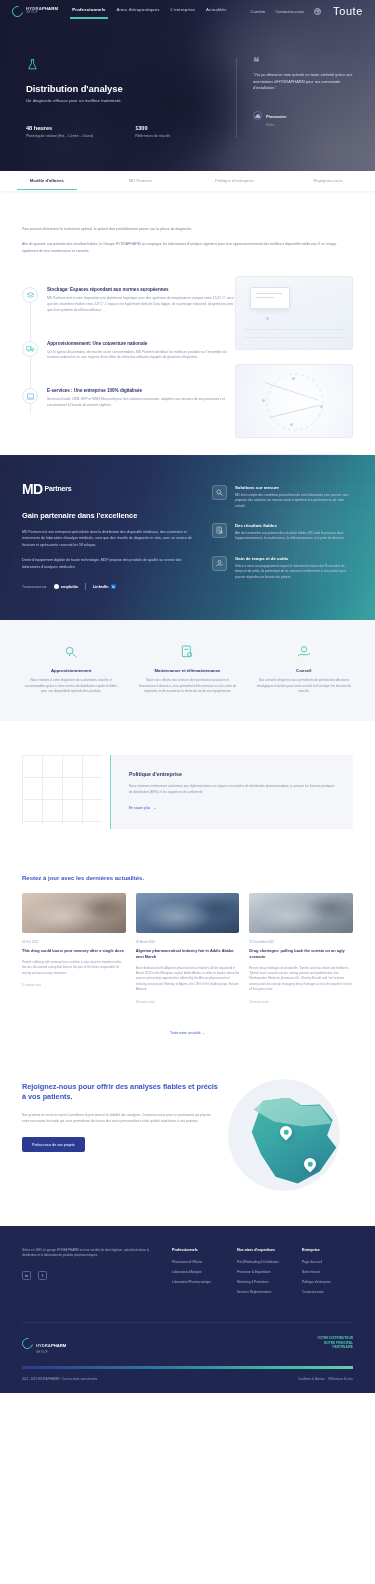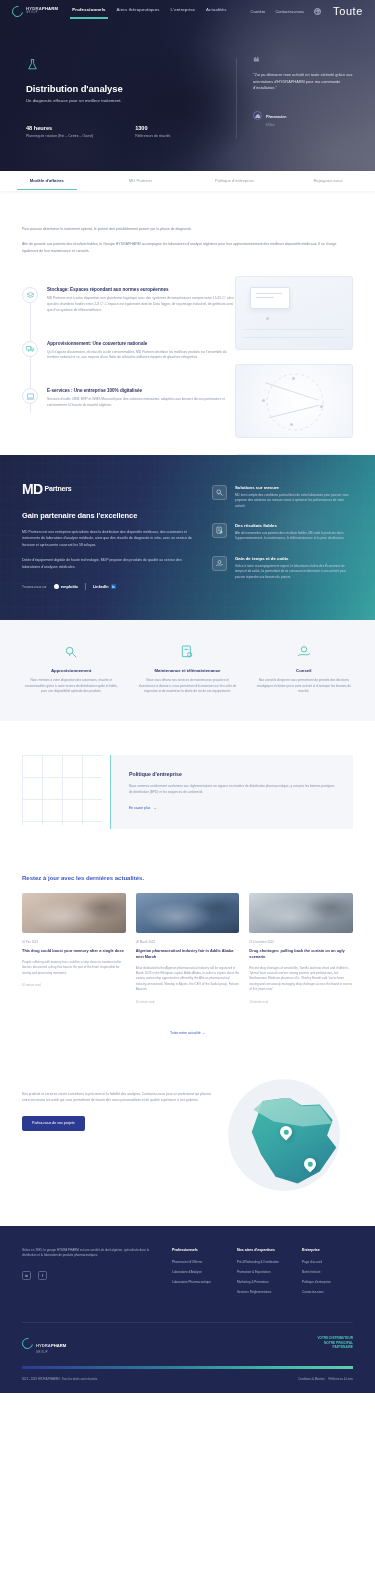--- a/index.html
+++ b/index.html
@@ -498,20 +498,21 @@
       <div class="card-r">10 minute read</div>
     </article>
   </div>
   <div class="all-news">
     <span><span>Toute notre actualité</span> →</span>
   </div>
 </section>
 
 <section class="join">
   <div class="join-l">
+    <h3>Rejoignez-nous pour offrir des analyses fiables et précis à vos patients.</h3>
     <p>Nos produits et services visent à améliorer la précision et la fiabilité des analyses. Contactez-nous pour un partenariat qui placera entre vos mains les outils qui vous permettront de fournir des soins personnalisés et de qualité supérieure à vos patients.</p>
     <button class="join-btn">Parlez-nous de vos projets</button>
   </div>
   <div class="map">
     <div class="map-bg"></div>
     <div class="dz"></div>
     <div class="dz-top"></div>
     <span class="pin pin1">
         <i></i>
       </span>

